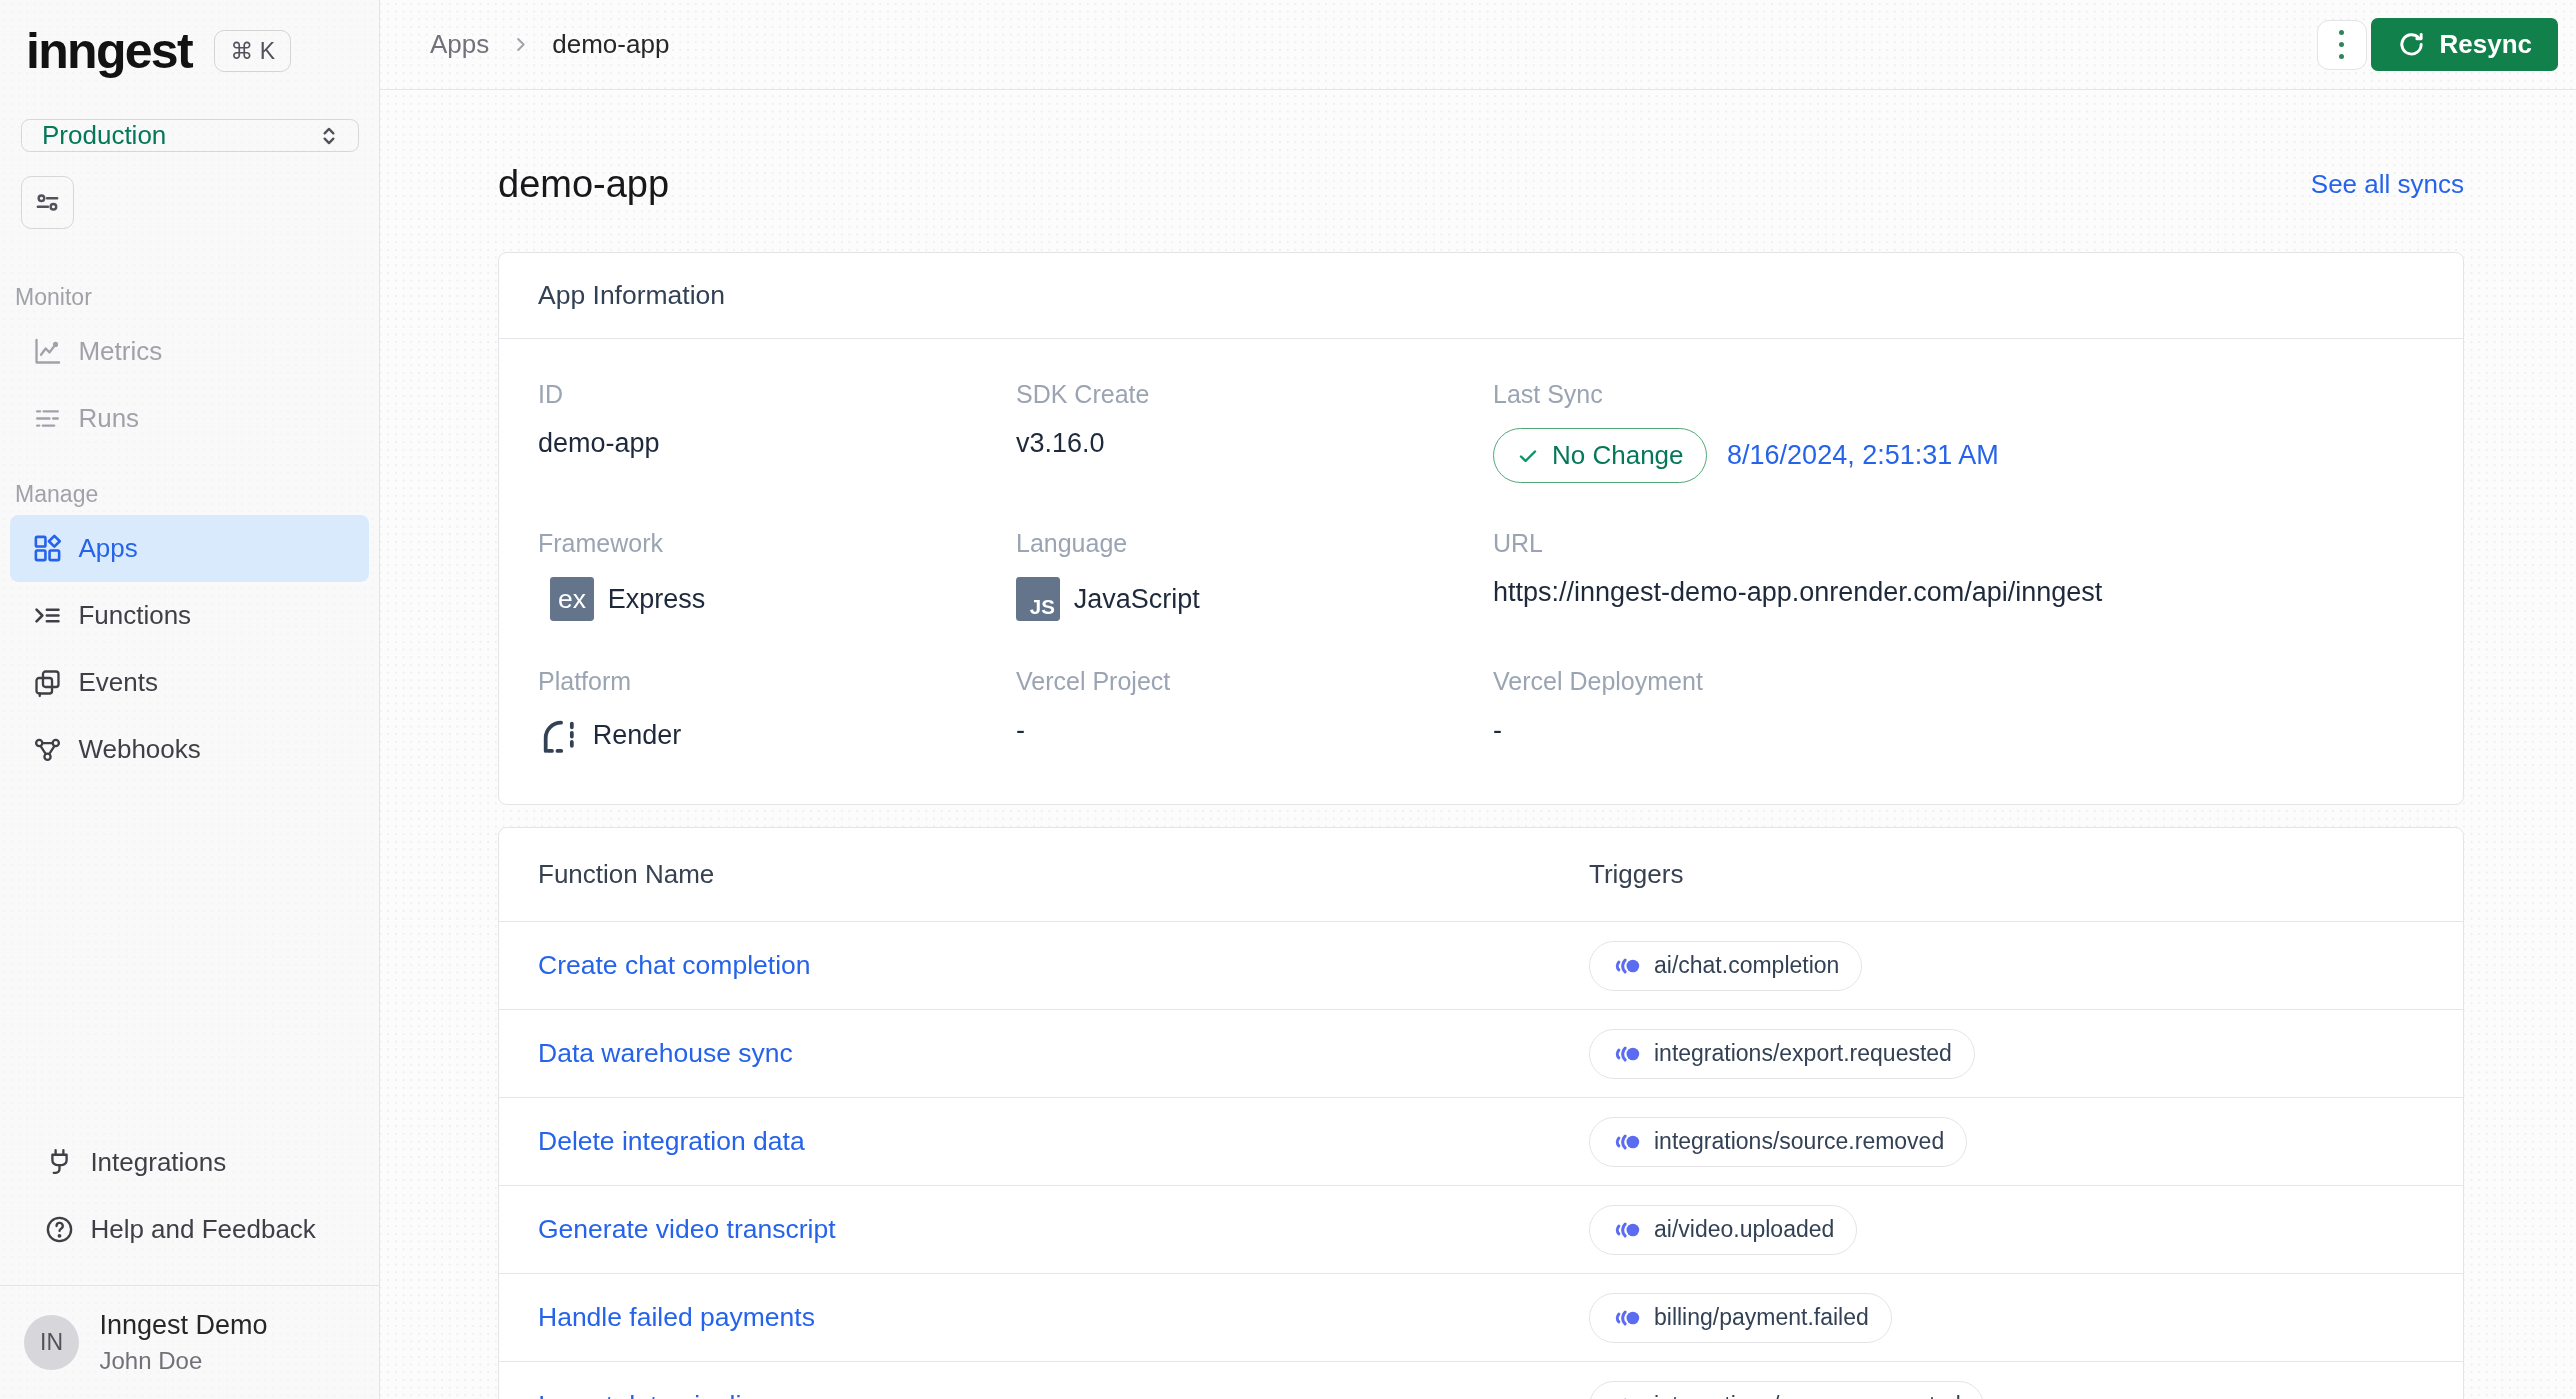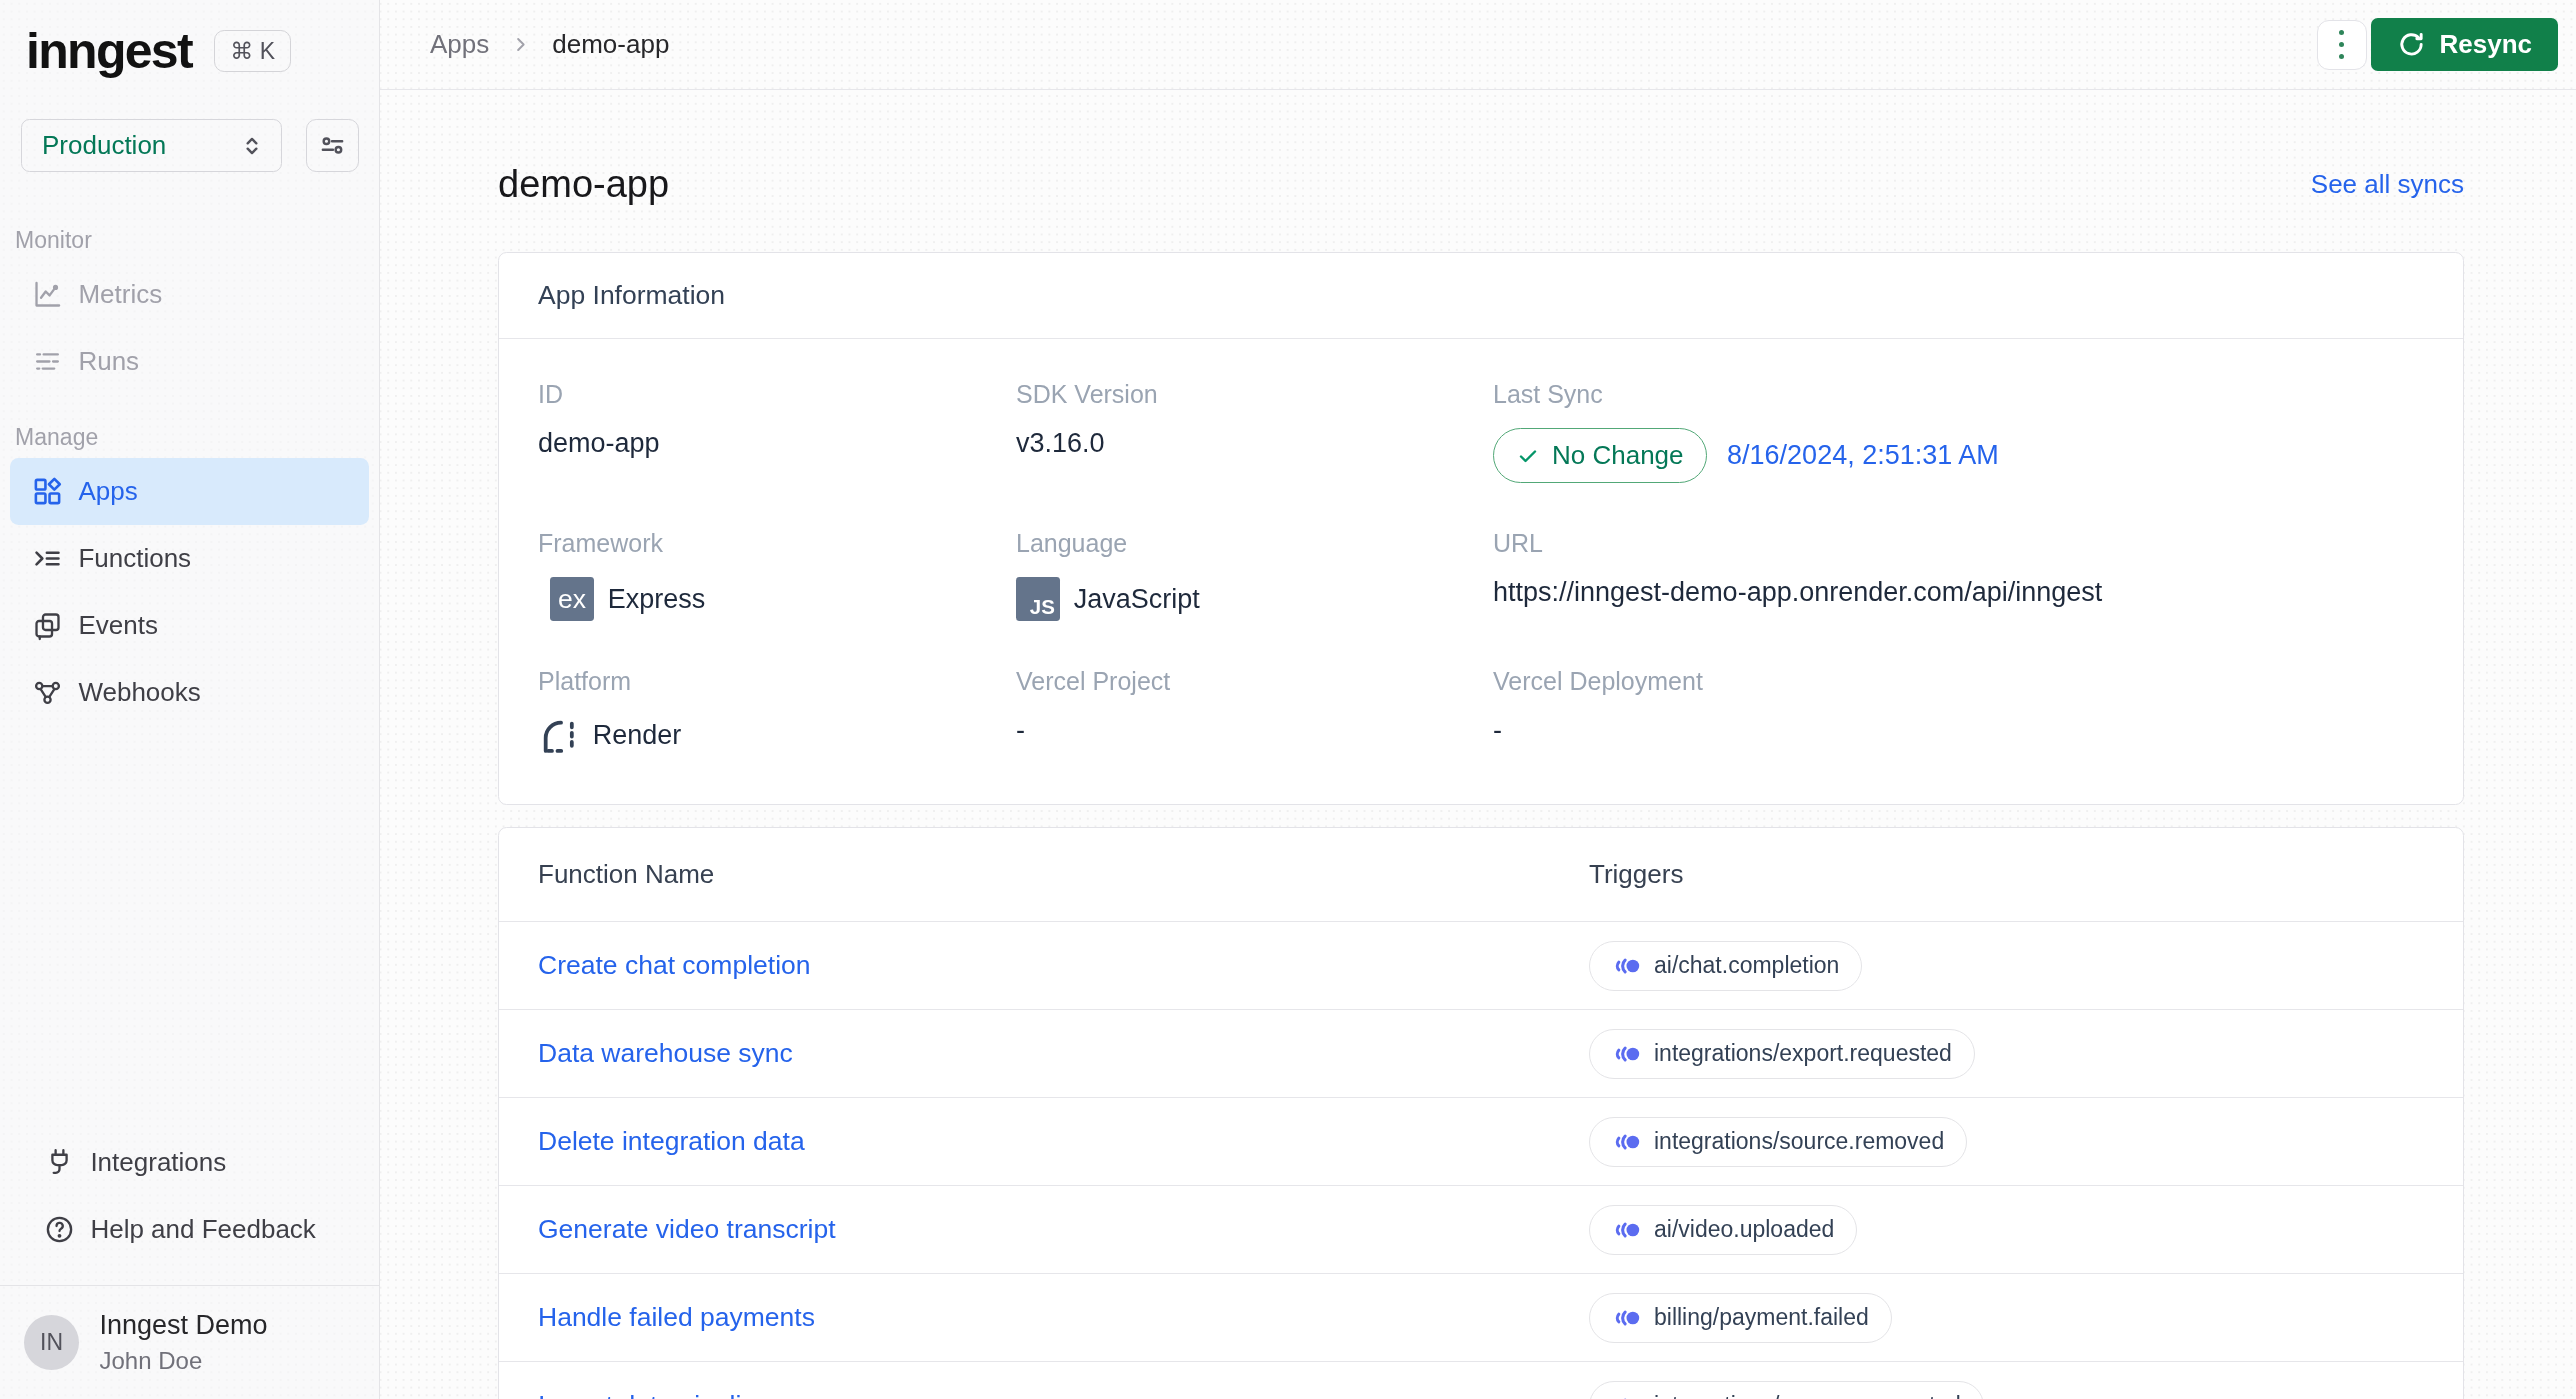--- a/index.html
+++ b/index.html
@@ -12,21 +12,21 @@
     background-image:radial-gradient(rgba(0,0,0,0.05) 1.1px, transparent 1.1px);
     background-size:7.7px 7.7px;
   }
   svg { display:block; }
 
   
   .sidebar { width:380px; flex:none; height:100%; border-right:0.9px solid #e4e4e7; display:flex; flex-direction:column; background-color:rgba(247,247,248,0.6); }
   .logo-row { display:flex; align-items:center; gap:22px; padding:22px 0 0 26px; }
   .logo { font-size:50px; font-weight:800; letter-spacing:-1.7px; color:#121212; }
   .kbd-badge { display:flex; align-items:center; gap:3.4px; border:1.7px solid #d4d4d8; border-radius:10.2px; padding:6.8px 15.4px; font-size:23px; color:#52525b; cursor:pointer; }
-  .env-row { display:flex; gap:24px; margin:39px 20.5px 0 20.5px; }
+  .env-row { display:flex; gap:24px; margin:39px 20.5px 0 20.5px;flex-direction:column; }
   .env-select { flex:1; height:53px; border:1.7px solid #d6d6db; border-radius:8.5px; background:transparent; display:flex; align-items:center; justify-content:space-between; padding:0 15.4px 0 20.5px; cursor:pointer; }
   .env-select .env-label { font-size:26px; font-weight:500; color:#047857; }
   .icon-btn { width:53px; height:53px; flex:none; border:1.7px solid #d6d6db; border-radius:10.2px; background:transparent; display:flex; align-items:center; justify-content:center; cursor:pointer; }
   .nav { margin-top:26px; padding:0 10px; display:flex; flex-direction:column; }
   .nav-section-label { font-size:23px; color:#a1a1aa; margin:29px 0 6.8px 5.1px; }
   .nav-item { height:67px; display:flex; align-items:center; gap:15.4px; padding:0 0 0 22px; border-radius:8.5px; font-size:26px; color:#3f3f46; cursor:pointer; }
   .nav-item .nav-ic { width:31px; height:31px; flex:none; }
   .nav-item.muted { color:#a1a1aa; }
   .nav-item.active { background:#d8eafc; color:#2563eb; }
   .flex-spacer { flex:1; }
@@ -247,21 +247,21 @@
     <section class="card">
       <div class="card-header">App Information</div>
       <div class="card-body">
 
         <div>
           <div class="field-label">ID</div>
           <div class="field-value">demo-app</div>
         </div>
 
         <div>
-          <div class="field-label">SDK Version</div>
+          <div class="field-label">SDK Create</div>
           <div class="field-value">v3.16.0</div>
         </div>
 
         <div>
           <div class="field-label">Last Sync</div>
           <div class="sync-row">
             <span class="status-pill">
               <span>
                 <svg width="24" height="24" viewBox="0 0 24 24" fill="none" stroke="#059669" stroke-width="2.4" stroke-linecap="round" stroke-linejoin="round">
                     <path d="M5 12.5l4.5 4.5L19 7.5"></path>

